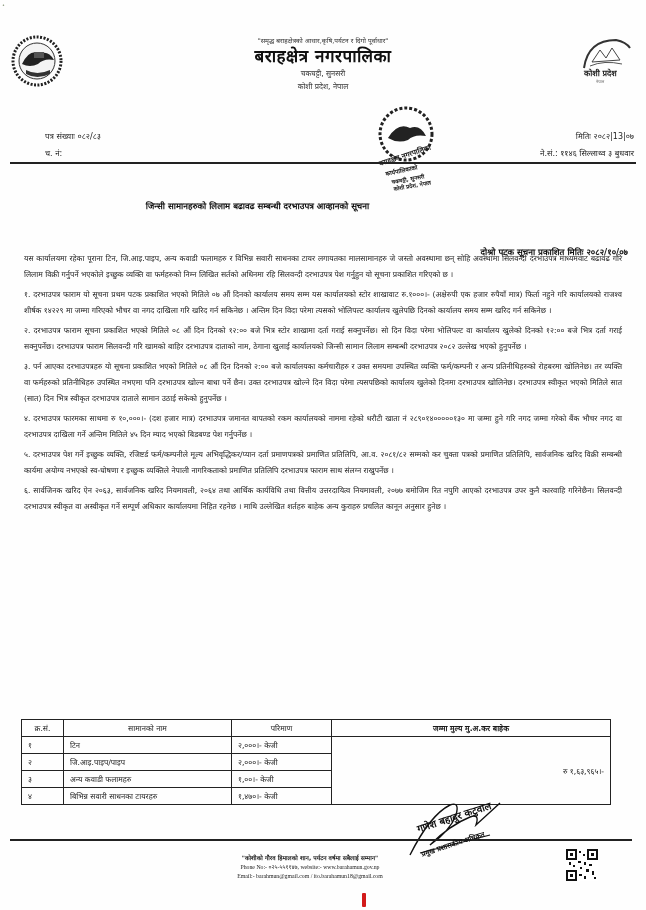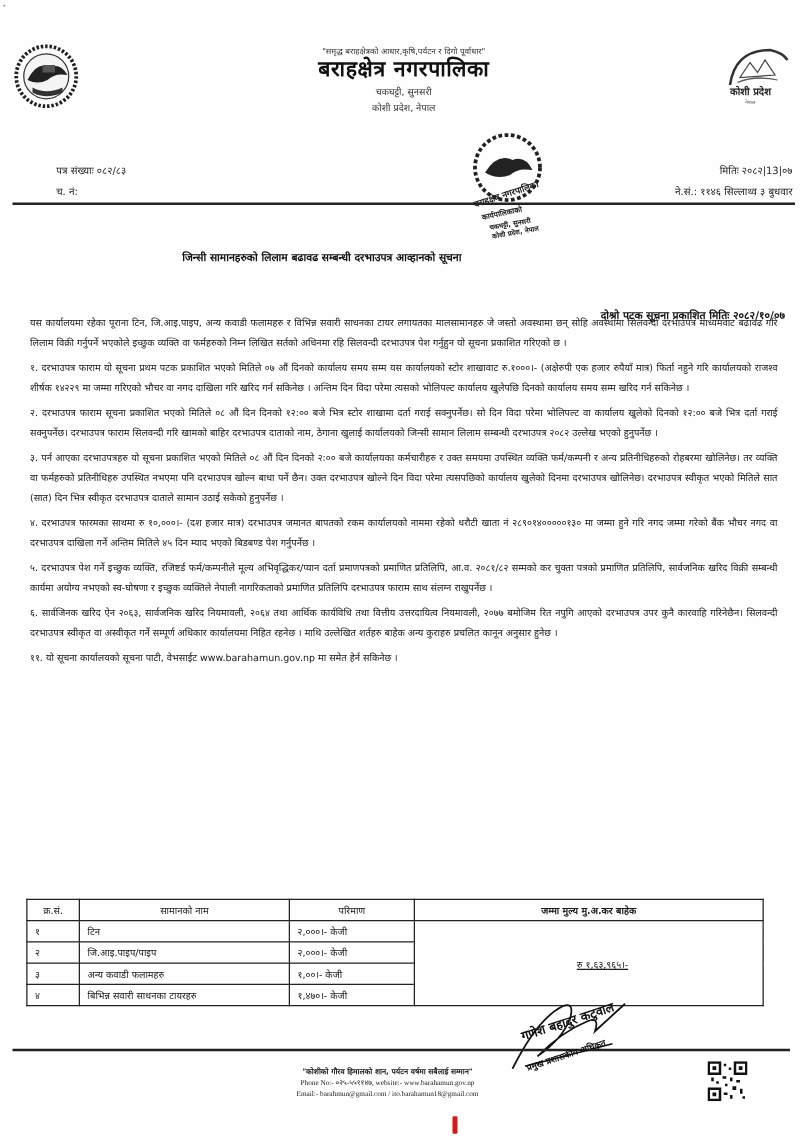--- a/index.html
+++ b/index.html
@@ -27,21 +27,21 @@
   .title { position: absolute; left: 0; top: 200px; width: 515px; text-align: center; font-size: 8.5px; font-weight: bold; color: #111; }
   .pubdate { position: absolute; right: 18px; top: 246px; font-size: 8.5px; font-weight: bold; color: #111; }
 
   .body-text { position: absolute; left: 20px; top: 247px; width: 606px; font-size: 7.6px; line-height: 16px; color: #1a1a1a; text-align: justify; }
   .body-text p { margin: 4px; }
 
   .items-table { position: absolute; left: 21px; top: 719px; width: 590px; border-collapse: collapse; font-size: 7.6px; border-radius: 30px; }
   .items-table td, .items-table th { border: 1px solid #222; padding: 1px 6px; height: 17px; font-weight: normal; text-align: left; }
   .items-table th { text-align: center; }
   .items-table th.total-head { text-align: center; font-weight: bold; }
-  .items-table td.total-val { text-align: center; vertical-align: middle; padding-left: 28px; text-decoration: underline; }
+  .items-table td.total-val { text-align: right; vertical-align: middle; padding-left: 28px; }
   .col-sn { width: 42px; }
   .col-name { width: 168px; }
   .col-qty { width: 100px; }
 
   .signature { position: absolute; left: 390px; top: 795px; width: 170px; height: 75px; }
   .sig-name { position: absolute; left: 415px; top: 822px; font-size: 10px; font-weight: bold; color: #111; transform: rotate(-18deg); transform-origin: left top; white-space: nowrap; }
   .sig-title { position: absolute; left: 420px; top: 850px; font-size: 7px; font-weight: bold; color: #111; transform: rotate(-18deg); transform-origin: left top; white-space: nowrap; }
 
   .rule-bottom { position: absolute; left: 10px; top: 839px; width: 622px; height: 2px; background: #222; }
 
@@ -115,21 +115,20 @@
   <div class="pubdate">दोश्रो पटक सूचना प्रकाशित मितिः २०८२/१०/०७</div>
 
   <div class="body-text">
     <p>यस कार्यालयमा रहेका पूराना टिन, जि.आइ.पाइप, अन्य कवाडी फलामहरु र विभिन्न सवारी साधनका टायर  लगायतका मालसामानहरु जे जस्तो अवस्थामा छन् सोहि अवस्थामा सिलवन्दी दरभाउपत्र माध्यमवाट बढावढ गरि लिलाम विक्री गर्नुपर्ने भएकोले इच्छुक व्यक्ति वा फर्महरुको निम्न लिखित सर्तको अधिनमा रहि सिलवन्दी दरभाउपत्र पेश गर्नुहुन यो सूचना प्रकाशित गरिएको छ ।</p>
     <p>१. दरभाउपत्र फाराम यो सूचना प्रथम पटक प्रकाशित भएको मितिले ०७ औं दिनको कार्यालय समय सम्म यस कार्यालयको स्टोर शाखावाट रु.१०००।- (अक्षेरुपी एक हजार रुपैयाँ मात्र) फिर्ता नहुने गरि कार्यालयको  राजश्व शीर्षक १४२२९ मा जम्मा गरिएको भौचर वा नगद दाखिला गरि खरिद गर्न सकिनेछ । अन्तिम दिन विदा परेमा त्यसको भोलिपल्ट कार्यालय खुलेपछि दिनको कार्यालय समय सम्म खरिद गर्न सकिनेछ ।</p>
     <p>२. दरभाउपत्र फाराम सूचना प्रकाशित भएको मितिले ०८ औं दिन दिनको १२:०० बजे भित्र स्टोर शाखामा दर्ता गराई सक्नुपर्नेछ। सो दिन विदा परेमा भोलिपल्ट वा कार्यालय खुलेको दिनको १२:०० बजे भित्र दर्ता गराई सक्नुपर्नेछ। दरभाउपत्र फाराम सिलवन्दी गरि खामको बाहिर दरभाउपत्र दाताको नाम, ठेगाना खुलाई कार्यालयको जिन्सी सामान लिलाम सम्बन्धी दरभाउपत्र २०८२ उल्लेख भएको हुनुपर्नेछ ।</p>
     <p>३. पर्न आएका दरभाउपत्रहरु यो सूचना प्रकाशित भएको मितिले ०८ औं दिन दिनको २:०० बजे कार्यालयका कर्मचारीहरु र उक्त समयमा उपस्थित व्यक्ति फर्म/कम्पनी र अन्य प्रतिनीधिहरुको रोहबरमा खोलिनेछ। तर व्यक्ति वा फर्महरुको प्रतिनीधिहरु उपस्थित नभएमा पनि दरभाउपत्र खोल्न बाधा पर्ने छैन। उक्त दरभाउपत्र खोल्ने दिन विदा परेमा त्यसपछिको कार्यालय खुलेको दिनमा दरभाउपत्र खोलिनेछ। दरभाउपत्र स्वीकृत भएको मितिले सात (सात) दिन भित्र स्वीकृत दरभाउपत्र दाताले सामान उठाई सकेको हुनुपर्नेछ ।</p>
     <p>४. दरभाउपत्र फारमका साथमा रु १०,०००।- (दश हजार मात्र) दरभाउपत्र जमानत बापतको रकम कार्यालयको नाममा रहेको धरौटी खाता नं २८९०१४०००००१३० मा जम्मा हुने गरि नगद जम्मा गरेको बैंक भौचर नगद वा दरभाउपत्र दाखिला गर्ने अन्तिम मितिले ४५ दिन म्याद भएको बिडबण्ड पेश गर्नुपर्नेछ ।</p>
     <p>५. दरभाउपत्र पेश गर्ने इच्छुक व्यक्ति, रजिष्टर्ड फर्म/कम्पनीले मूल्य अभिवृद्धिकर/प्यान दर्ता प्रमाणपत्रको प्रमाणित प्रतिलिपि, आ.व. २०८१/८२ सम्मको कर चुक्ता पत्रको प्रमाणित प्रतिलिपि, सार्वजनिक खरिद विक्री सम्बन्धी कार्यमा अयोग्य नभएको स्व-घोषणा र इच्छुक व्यक्तिले नेपाली नागरिकताको प्रमाणित प्रतिलिपि दरभाउपत्र फाराम साथ संलग्न राखुपर्नेछ ।</p>
     <p>६. सार्वजिनक खरिद ऐन २०६३, सार्वजनिक खरिद नियमावली, २०६४ तथा आर्थिक कार्यविधि तथा वित्तीय उत्तरदायित्व नियमावली, २०७७ बमोजिम रित नपुगि आएको दरभाउपत्र उपर कुनै कारवाहि गरिनेछैन। सिलवन्दी दरभाउपत्र स्वीकृत वा अस्वीकृत गर्ने सम्पूर्ण अधिकार कार्यालयमा निहित रहनेछ । माथि उल्लेखित शर्तहरु बाहेक अन्य कुराहरु प्रचलित कानून अनुसार हुनेछ ।</p>
-    <p>११. यो सूचना कार्यालयको सूचना पाटी, वेभसाईट www.barahamun.gov.np मा समेत हेर्न सकिनेछ ।</p>
   </div>
 
   <table class="items-table">
     <tbody>
         <tr>
       <th class="col-sn">क्र.सं.</th>
       <th class="col-name">सामानको नाम</th>
       <th class="col-qty">परिमाण</th>
       <th class="total-head">जम्मा मुल्य मु.अ.कर बाहेक</th>
     </tr>

